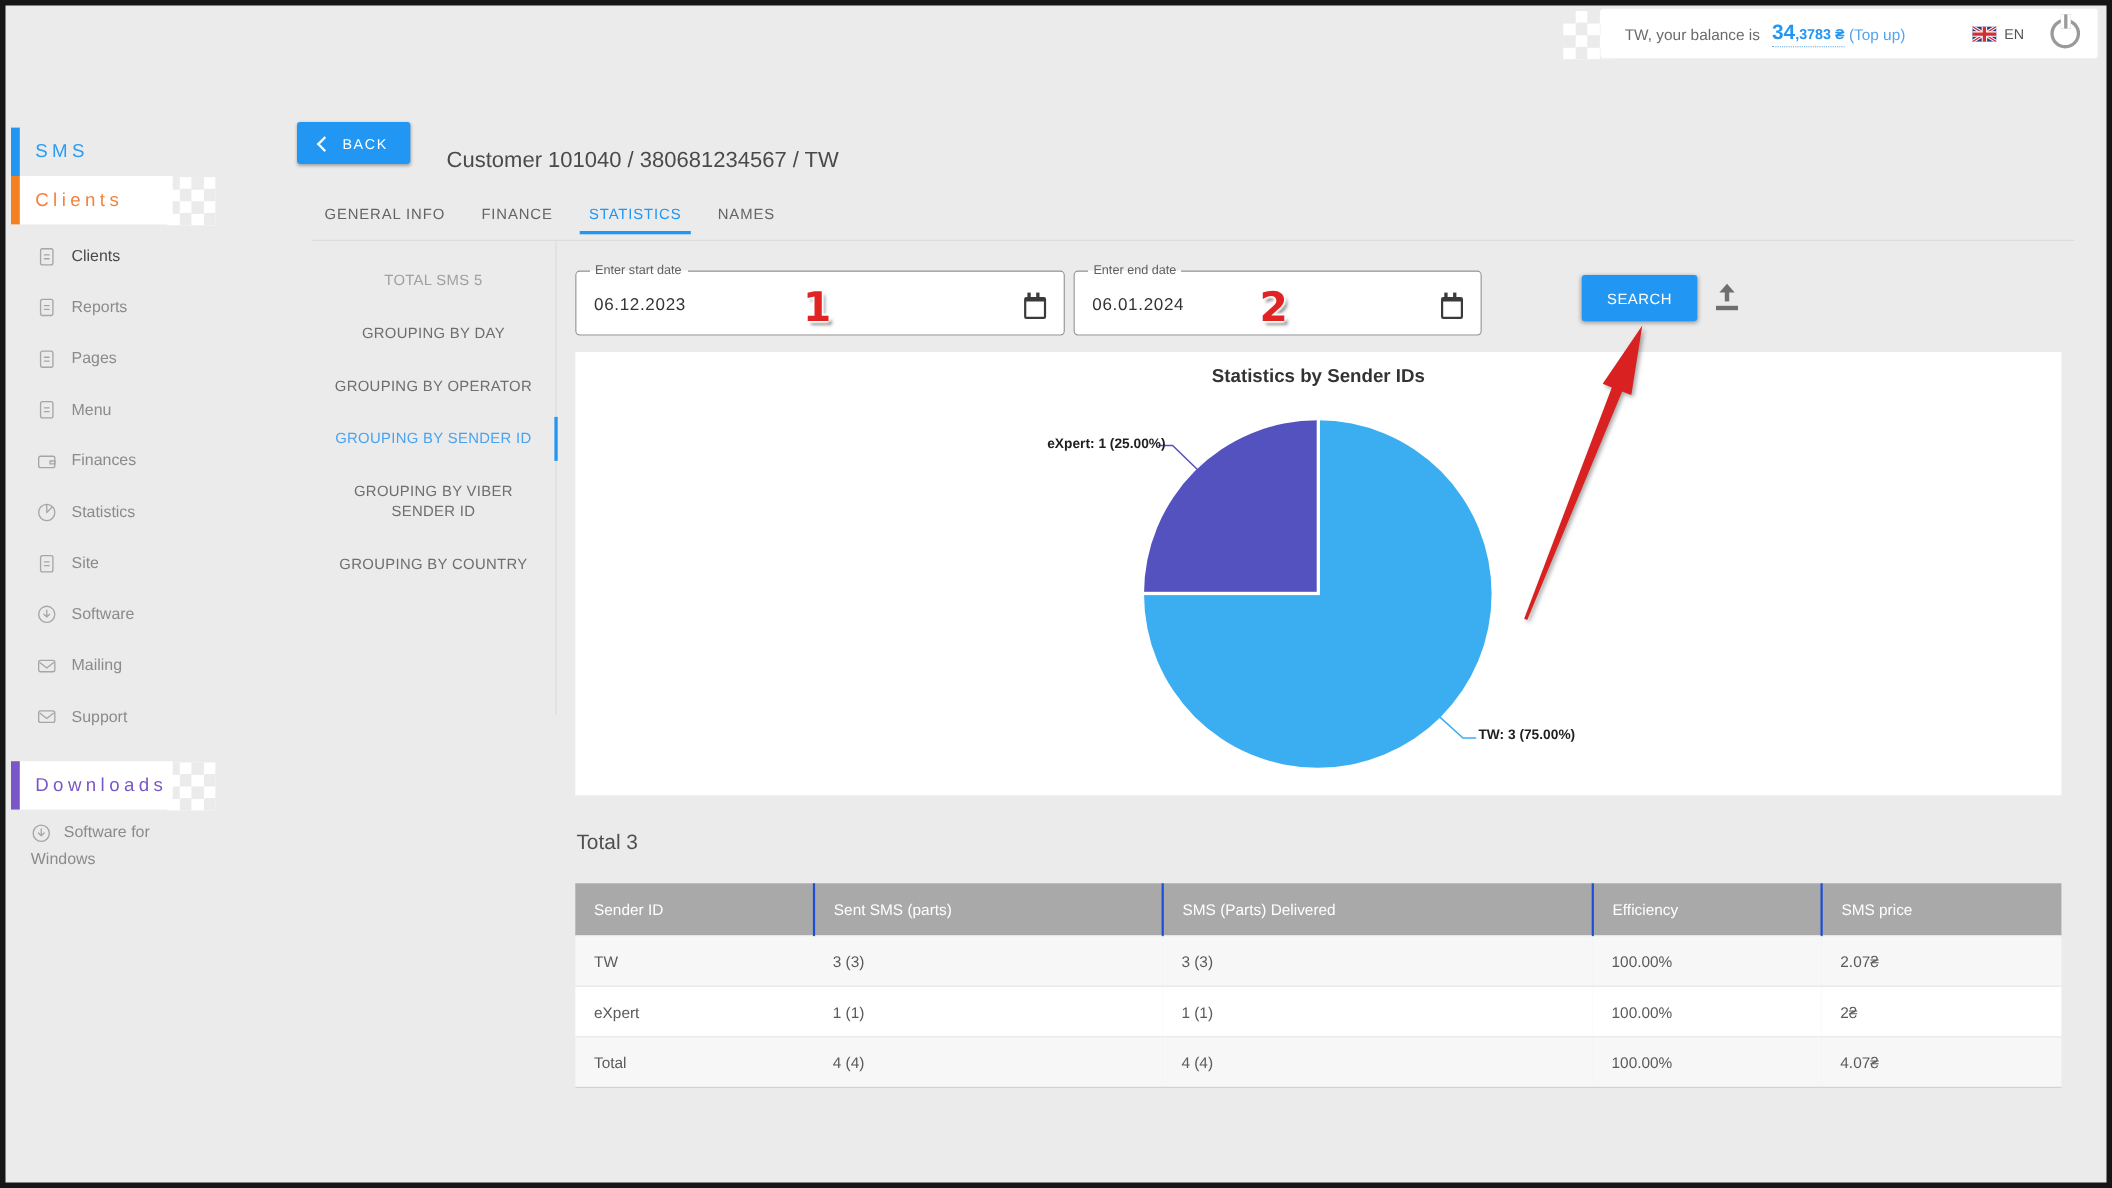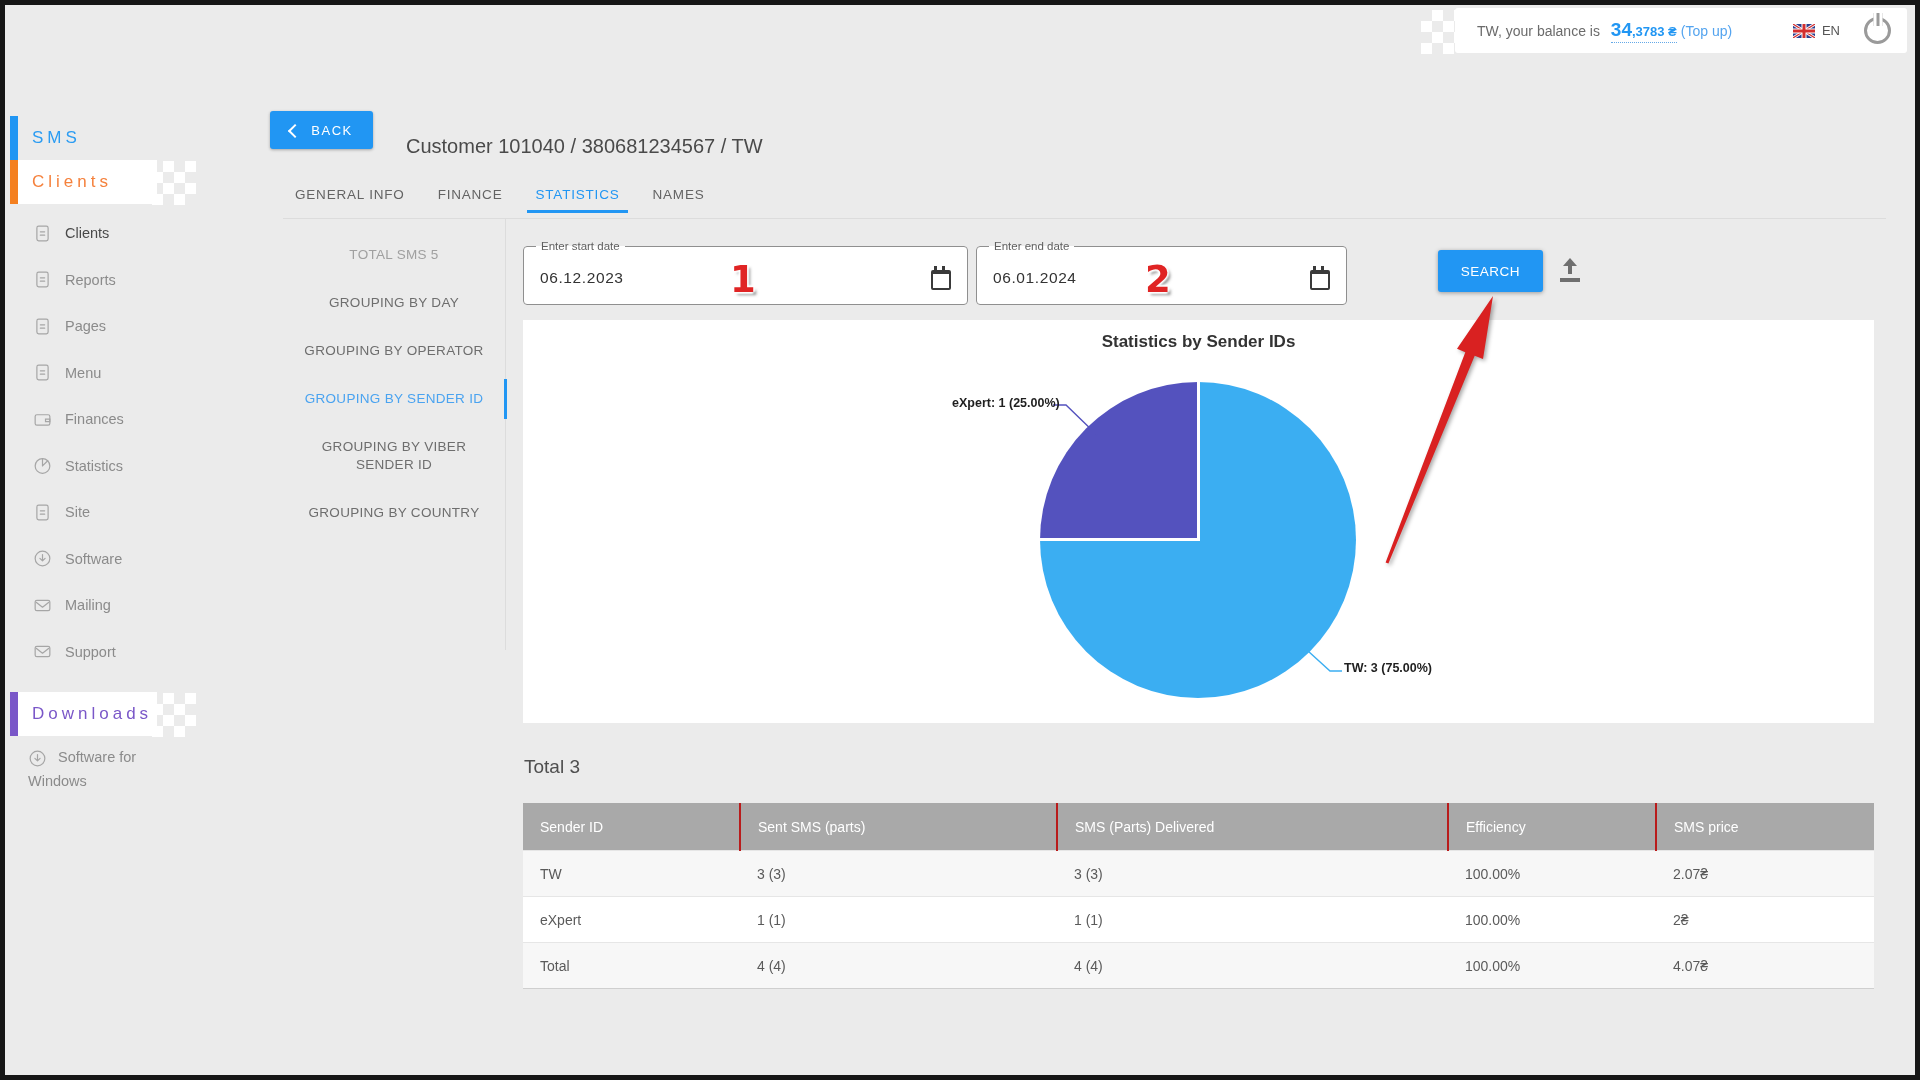--- a/index.html
+++ b/index.html
@@ -125,21 +125,21 @@
   .co-expert{left:429px;top:76px;}
   .co-tw{left:821px;top:341px;}
   
   .total-label{position:absolute;left:524px;top:756px;font-size:19px;color:#4f4f4f;}
   .stats-table{
     position:absolute;left:523px;top:803px;width:1351px;border-collapse:collapse;
     font-size:14px;color:#5a5a5a;border-bottom:1px solid #cfcfcf;
   }
   .stats-table th{
     background:#a9a9a9;color:#fff;font-weight:400;text-align:left;height:47px;
-    padding:0 0 0 17px;border-right:2px solid #b91c1c;font-size:14px;
+    padding:0 0 0 17px;border-right:2px solid #1d4ed8;font-size:14px;
   }
   .stats-table th:last-child{border-right:none;}
   .stats-table td{height:45px;padding:0 0 0 17px;border-top:1px solid #e6e6e6;}
   .stats-table tbody tr:nth-child(odd){background:#f7f7f7;}
   .stats-table tbody tr:nth-child(even){background:#fff;}
   
   .footer{position:absolute;left:40px;top:1043px;width:1837px;display:flex;align-items:center;}
   .fline{height:1px;background:#c9c9c9;}
   .fl-left{width:38px;}
   .fl-right{flex:1;}

